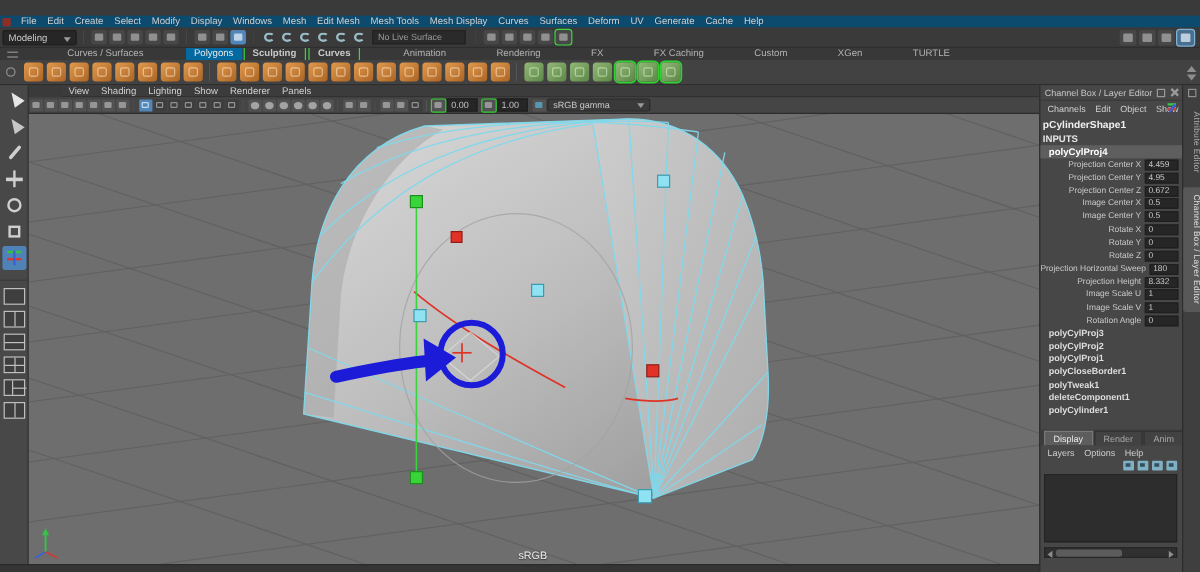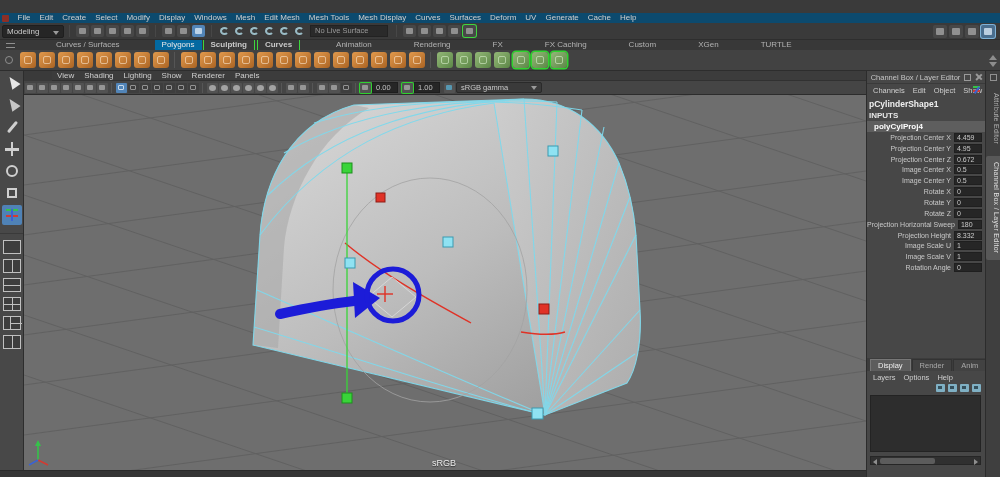--- a/index.html
+++ b/index.html
@@ -528,20 +528,30 @@
         <div class="attr-row">
           <span class="attr-label">Image Scale V</span>
           <span class="attr-value">1</span>
         </div>
 
         <div class="attr-row">
           <span class="attr-label">Rotation Angle</span>
           <span class="attr-value">0</span>
         </div>
       </div>
+    <div id="hist-list">
+
+    <div class="hist-row">polyCylProj3</div>
+        <div class="hist-row">polyCylProj2</div>
+        <div class="hist-row">polyCylProj1</div>
+        <div class="hist-row">polyCloseBorder1</div>
+        <div class="hist-row">polyTweak1</div>
+        <div class="hist-row">deleteComponent1</div>
+        <div class="hist-row">polyCylinder1</div>
+      </div>
 
     <div id="layer-tabs">
 
     <span class="ltab active">Display</span>
         <span class="ltab">Render</span>
         <span class="ltab">Anim</span>
       </div>
     <div id="layer-menu">
 
     <span class="cbm">Layers</span>

